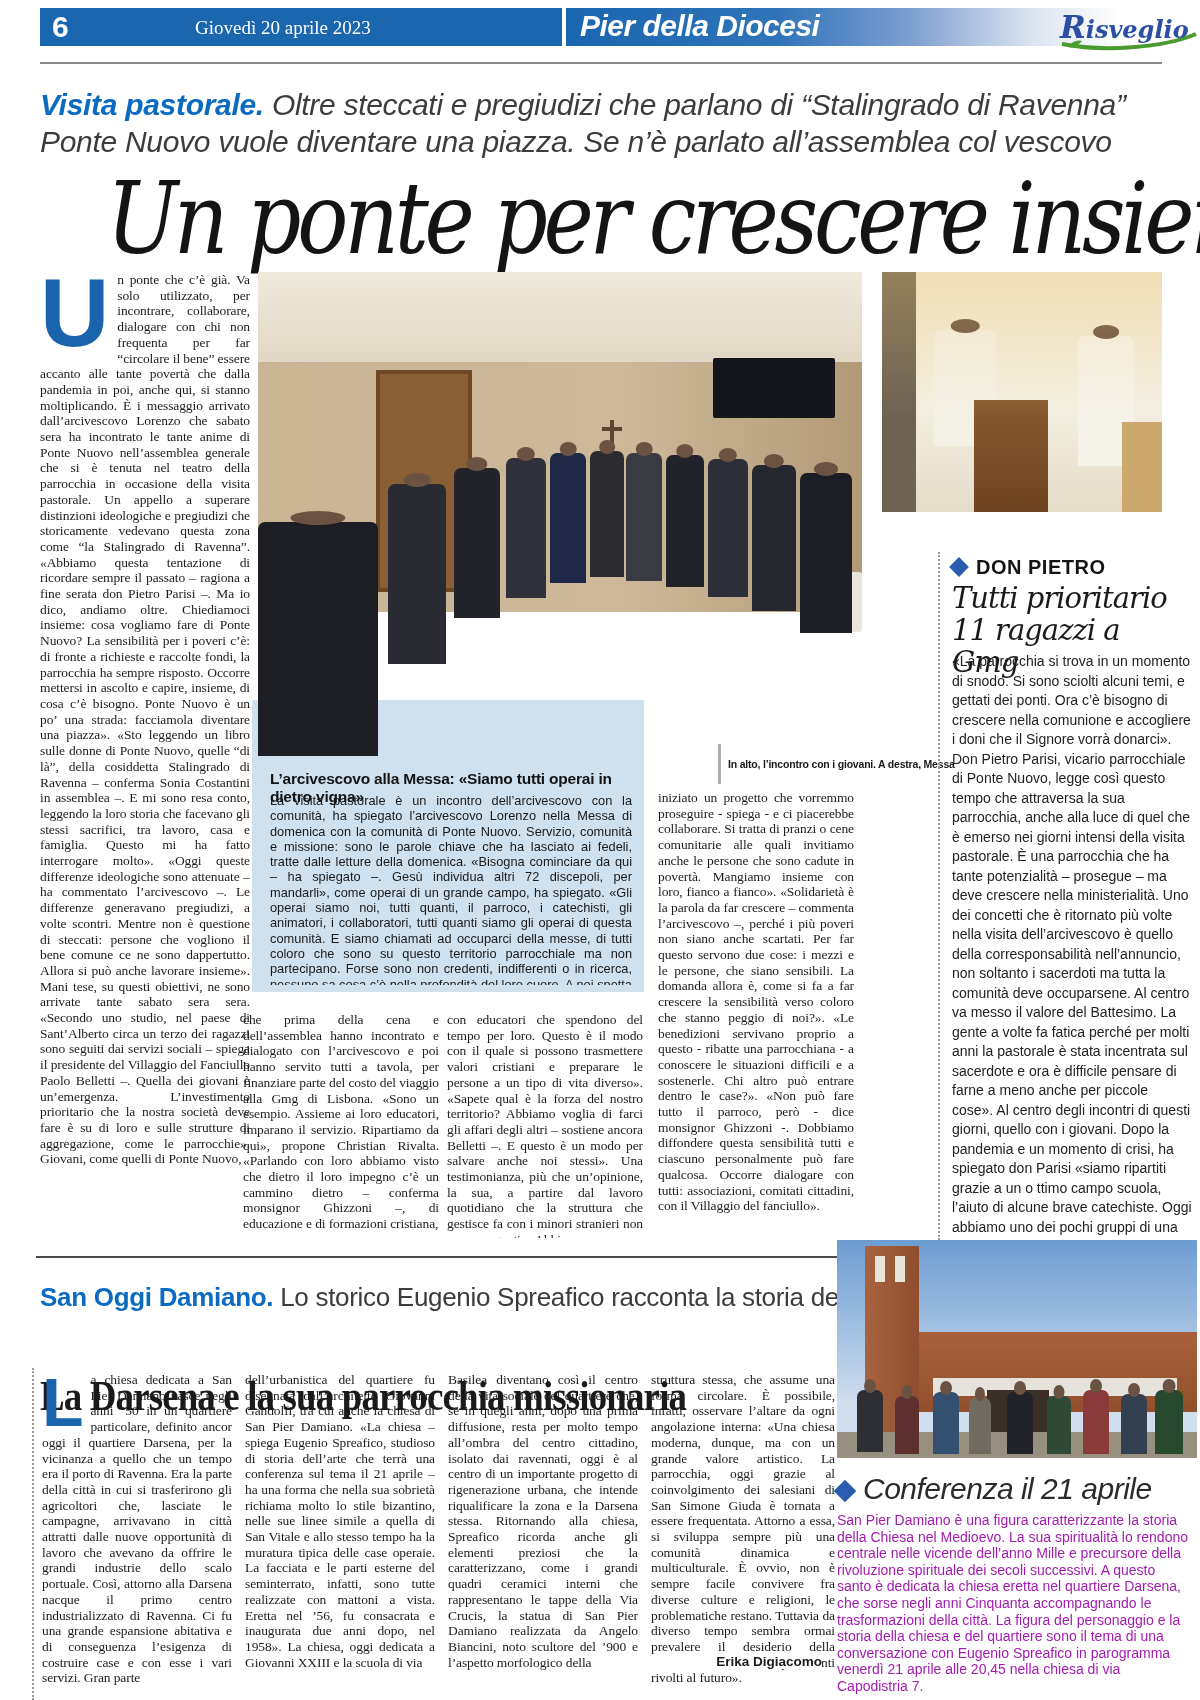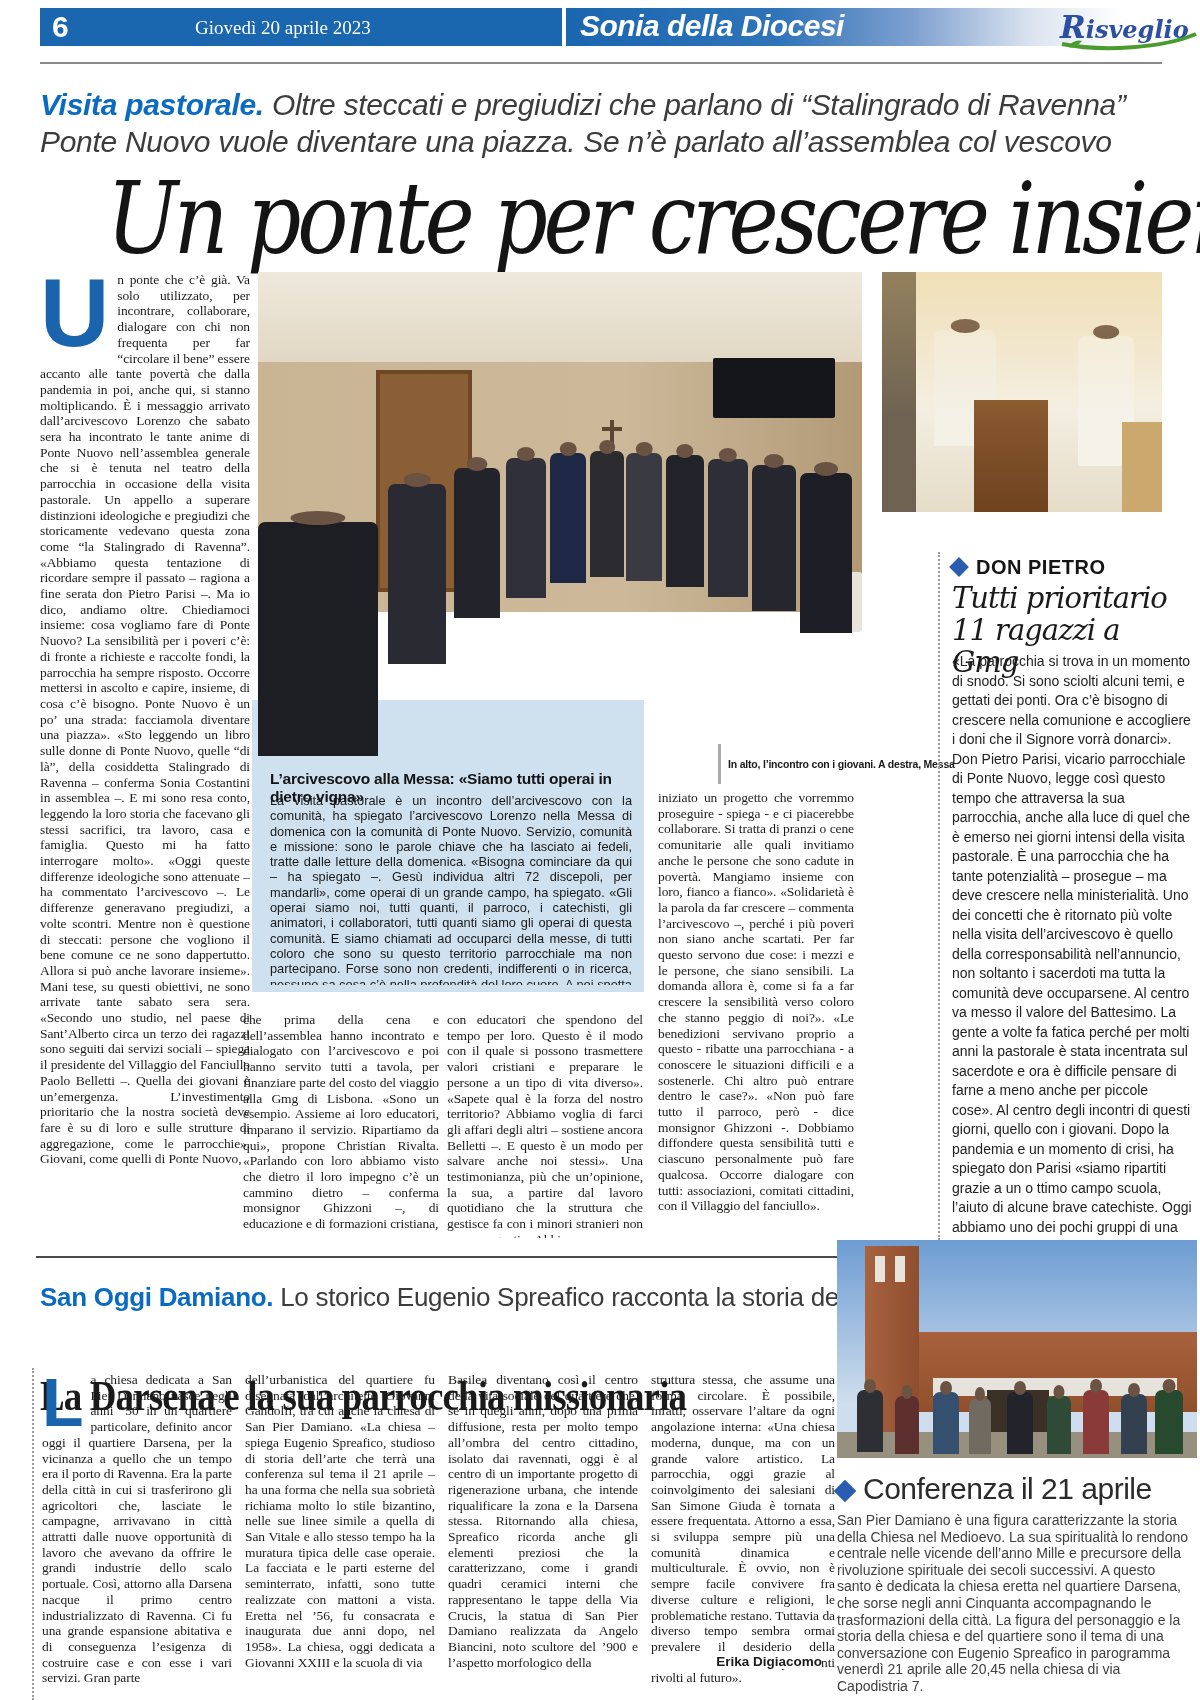--- a/index.html
+++ b/index.html
@@ -35,21 +35,21 @@
   
   .bluebox{background:#cfe0ee;}
   .bluebox .bt{font-weight:bold;font-size:15.5px;color:#141414;letter-spacing:-0.2px;}
   .bluebox .bb{font-size:12.8px;line-height:15.3px;color:#1a1a1a;text-align:justify;overflow:hidden;}
   
   .diamond{display:inline-block;width:14px;height:14px;background:#2a5db0;transform:rotate(45deg);margin-right:10px;}
   .sblabel{font-weight:bold;font-size:20px;letter-spacing:0.5px;color:#141414;}
   .sbtitle{font-family:"DejaVu Serif",serif;font-style:italic;font-size:29px;line-height:32px;color:#1a1a1a;letter-spacing:-1px;}
   .sbbody{font-size:14px;line-height:19.5px;color:#222;overflow:hidden;}
   .confltitle{font-size:30px;color:#2b2b2b;letter-spacing:-0.5px;}
-  .confbody{font-size:14px;line-height:16.6px;color:#404040;overflow:hidden;text-align:left;}
+  .confbody{font-size:14px;line-height:16.6px;color:#a21caf;overflow:hidden;text-align:left;}
   .dotv{width:0;border-left:2px dotted #9a9a9a;}
   .capbar{width:3px;background:#aaa;}
   .caption{font-size:10.5px;font-weight:bold;color:#1a1a1a;letter-spacing:-0.2px;white-space:nowrap;}
   .byline{font-size:13.5px;font-weight:bold;color:#1a1a1a;text-align:right;background:#fff;}
   
   .photo{overflow:hidden;}
   .p{position:absolute;border-radius:7px 7px 0 0;}
   .p::before{content:'';position:absolute;top:-11px;left:50%;transform:translateX(-50%);
      width:46%;height:14px;border-radius:50%;background:#6a5343;}
   .logo-svg{display:block;}
@@ -57,21 +57,21 @@
 </head>
 <body>
 
 <div class="page">
 
   <div class="abs hbar" style="left:40px;top:8px;width:522px;height:38px;">
     <span class="abs pagenum" style="left:12px;top:2px;">6</span>
     <span class="abs pagedate" style="left:155px;top:9px;font-family:Liberation Serif, serif;">Giovedì 20 aprile 2023</span>
   </div>
   <div class="abs hbar2" style="left:566px;top:8px;width:556px;height:38px;">
-    <span class="abs section-title" style="left:14px;top:1px;">Sonia della Diocesi</span>
+    <span class="abs section-title" style="left:14px;top:1px;">Pier della Diocesi</span>
   </div>
   <div class="abs" style="left:1058px;top:2px;width:140px;height:50px;">
     <svg class="logo-svg" width="140" height="50" viewBox="0 0 140 50">
       <path d="M4,42 C45,50 105,46 138,32" stroke="#4a9b2e" stroke-width="4" fill="none"></path>
       <path d="M10,45 q6,-8 14,-6 q-7,8 -14,6" fill="#4a9b2e"></path>
       <text x="2" y="36" font-family="DejaVu Serif, serif" font-style="italic" font-weight="bold" font-size="31" fill="#2b4fa3">R<tspan font-size="24">isveglio</tspan></text>
     </svg>
   </div>
   <div class="abs rule" style="left:40px;top:62px;width:1122px;height:2px;"></div>
 
@@ -172,18 +172,18 @@
     <div class="p" style="left:58px;top:156px;width:24px;height:58px;background:#5d2f2f;"></div>
     <div class="p" style="left:96px;top:152px;width:26px;height:62px;background:#35506e;"></div>
     <div class="p" style="left:132px;top:158px;width:22px;height:56px;background:#706a60;"></div>
     <div class="p" style="left:170px;top:152px;width:26px;height:62px;background:#23232b;"></div>
     <div class="p" style="left:210px;top:156px;width:24px;height:58px;background:#2f4a37;"></div>
     <div class="p" style="left:246px;top:150px;width:26px;height:64px;background:#8b3a3a;"></div>
     <div class="p" style="left:284px;top:154px;width:26px;height:60px;background:#33404f;"></div>
     <div class="p" style="left:318px;top:150px;width:28px;height:64px;background:#274a2e;"></div>
   </div>
 
-  <div class="abs" style="left:837px;top:1472px;width:360px;height:32px;">
+  <div class="abs" style="left:837px;top:1472px;width:360px;height:32px;font-style:italic;">
     <span class="diamond" style="width:16px;height:16px;"></span><span class="confltitle">Conferenza il 21 aprile</span>
   </div>
   <div class="abs confbody" style="left:837px;top:1512px;width:356px;height:186px;">San Pier Damiano è una figura caratterizzante la storia della Chiesa nel Medioevo. La sua spiritualità lo rendono centrale nelle vicende dell’anno Mille e precursore della rivoluzione spirituale dei secoli successivi. A questo santo è dedicata la chiesa eretta nel quartiere Darsena, che sorse negli anni Cinquanta accompagnando le trasformazioni della città. La figura del personaggio e la storia della chiesa e del quartiere sono il tema di una conversazione con Eugenio Spreafico in parogramma venerdì 21 aprile alle 20,45 nella chiesa di via Capodistria 7.</div>
 
 </div>
 
 </body></html>

